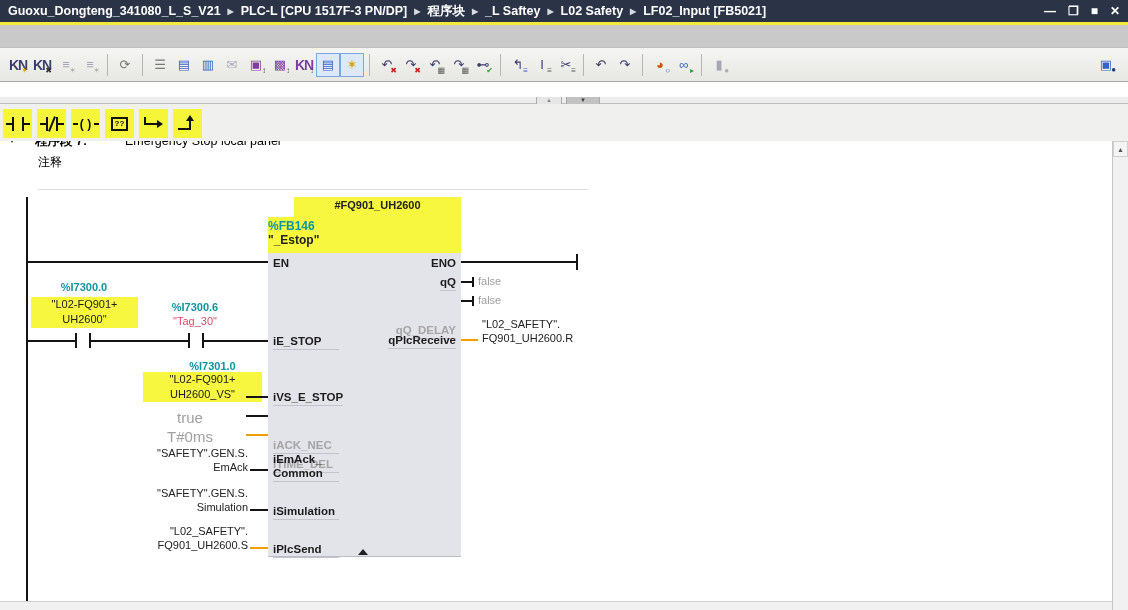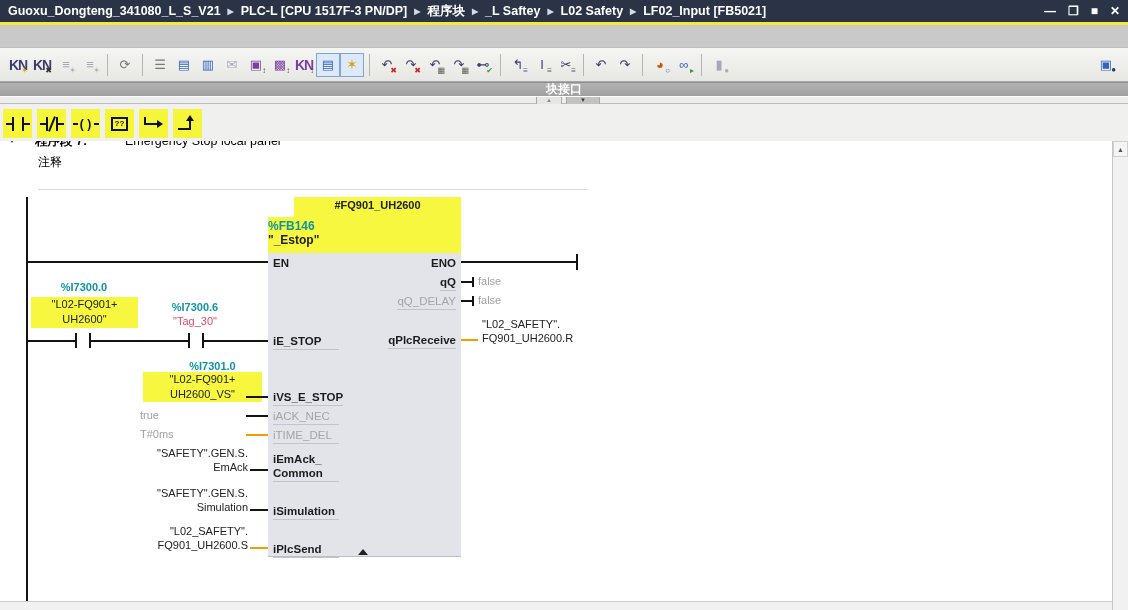--- a/index.html
+++ b/index.html
@@ -78,33 +78,33 @@
   .wire { position:absolute; height:2px; background:#141414; }
   .wire.orange { background:#efa000; }
   .vbar { position:absolute; width:2px; background:#141414; }
 
   .addr { position:absolute; font-size:11px; font-weight:bold; color:#0d96a0; text-align:center; }
   .tagbox { position:absolute; background:#f7f73f; font-size:11px; color:#222; text-align:center; line-height:15px; }
   .redtag { position:absolute; font-size:11px; color:#e04a68; text-align:center; }
   .operand { position:absolute; font-size:11px; color:#222; text-align:right; line-height:14px; }
   .operand-l { position:absolute; font-size:11px; color:#222; text-align:left; line-height:14px; }
   .val { position:absolute; font-size:11px; color:#9f9f9f; }
-  .val-r { position:absolute; font-size:11px; color:#9f9f9f; text-align:left; }
+  .val-r { position:absolute; font-size:15px; color:#9f9f9f; text-align:center; }
 
   #blk-instance { position:absolute; left:294px; top:56px; width:167px; height:24px; background:#f7f73f;
     font-size:11px; font-weight:bold; color:#222; text-align:center; line-height:16px; }
   #blk-header { position:absolute; left:268px; top:76px; width:193px; height:36px; background:#f7f73f; }
   #blk-db { font-size:12px; font-weight:bold; color:#0d96a0; margin-top:2px; }
   #blk-name { font-size:12px; font-weight:bold; color:#222; }
   #blk-body { position:absolute; left:268px; top:112px; width:193px; height:304px; background:#e3e3ea; border-bottom:1px solid #bcbcc4; }
   .pin { position:absolute; font-size:11.5px; font-weight:bold; color:#1c1c1c; line-height:13px; }
   .pin span { display:inline-block; border-bottom:1px solid #c3c3cb; padding-bottom:1px; }
   .pin.l { left:5px; } .pin.l span { min-width:66px; }
   .pin.r { right:5px; text-align:right; }
-  .pin.gray { color:#a5a5a5; font-weight:normal; }
+  .pin.gray { color:#a5a5a5; font-weight:bold;margin-top:29px; }
   .pin.nound span { border-bottom:none; }
   #blk-more { position:absolute; left:90px; top:296px; width:0; height:0;
     border-left:5px solid transparent; border-right:5px solid transparent; border-bottom:6px solid #222; }
 
   
   #vscroll { position:absolute; right:0; top:141px; width:16px; height:469px; background:#f1f1f1; border-left:1px solid #c6c6c6; }
   #vscroll-up { width:15px; height:16px; background:#f4f4f4; border:1px solid #d0d0d0;
     font-size:7px; color:#555; text-align:center; line-height:15px; cursor:default; }
   #hstrip { position:absolute; left:0; top:601px; width:1112px; height:9px; background:#f1f1f1; border-top:1px solid #cfcfcf; }
 </style>
@@ -241,23 +241,20 @@
     <div class="ticon disabled">
         <span class="glyph">▮</span>
         <span class="badge">●</span>
       </div>
   </div>
   <div class="ticon blue" id="toolbar-right">
       <span class="glyph">▣</span>
       <span class="badge" style="color:#1d3b7a">●</span>
     </div>
 
-  <div id="iface-bar">
-      <span>块接口</span>
-    </div>
   <div id="splitter">
     <span class="split-btn" id="split-up"><span>▲</span></span>
     <span class="split-btn" id="split-down"><span>▼</span></span>
   </div>
 
   <div id="favorites">
     <div class="fav" style="left:3px">
       <span class="cshape">
           <span class="hl"></span>
           <span class="vl"></span>

